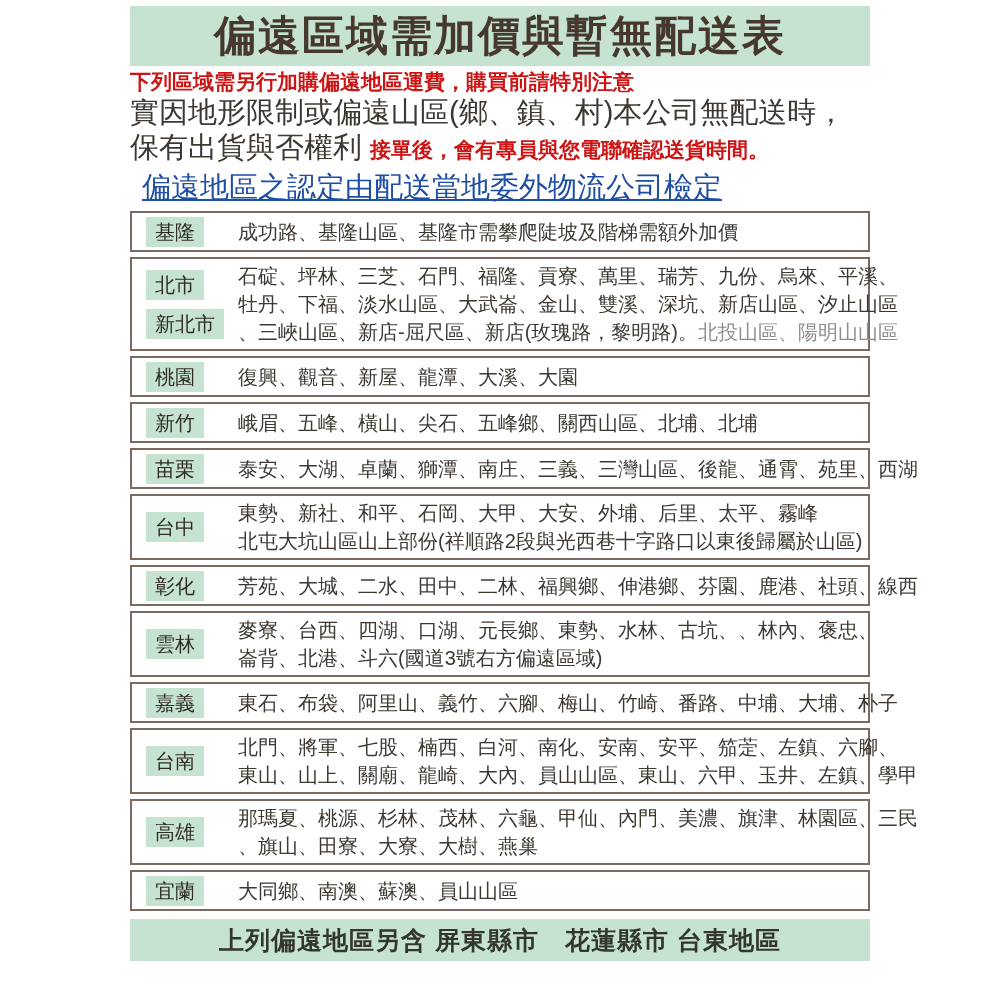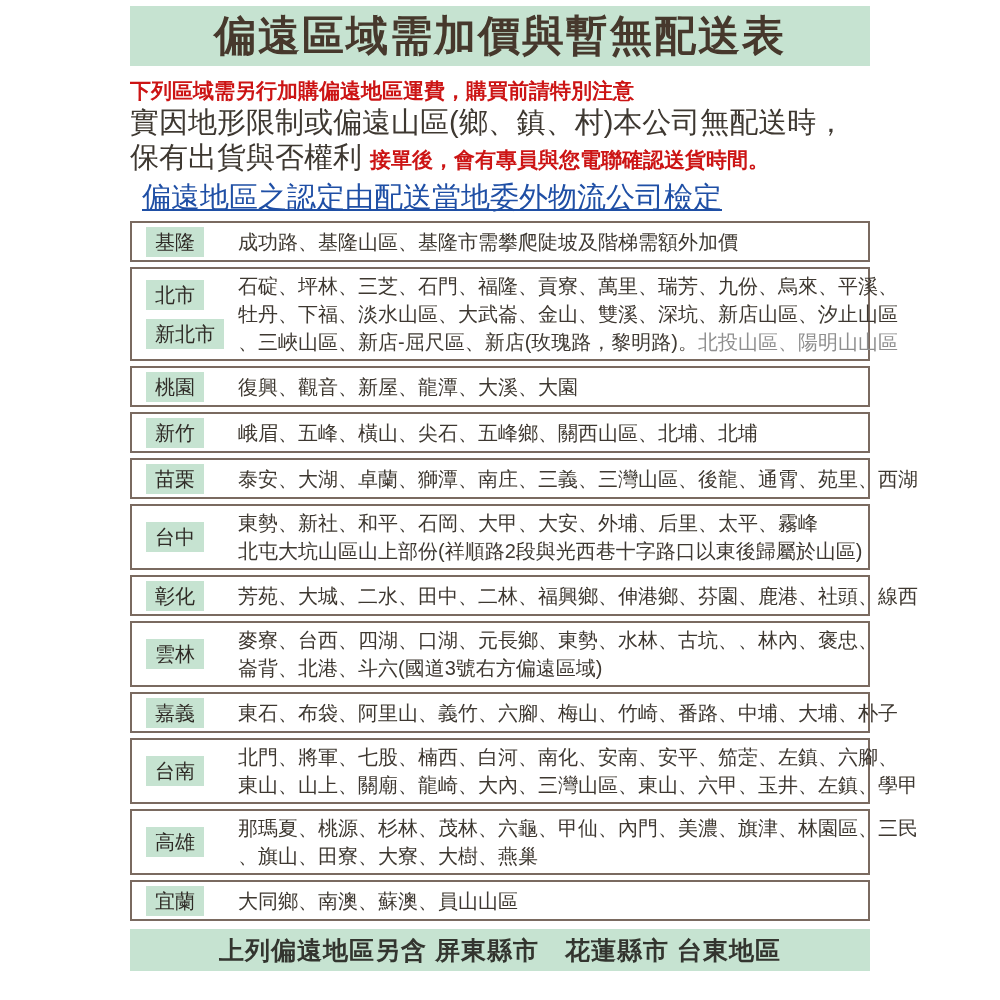--- a/index.html
+++ b/index.html
@@ -21,22 +21,22 @@
 
   .title-strip{
     background:var(--green);
     height:60px;
     display:flex;align-items:center;justify-content:center;
     font-size:42px;font-weight:bold;color:var(--title);
     letter-spacing:2px;
   }
   .red-note{
     color:var(--red);font-weight:bold;font-size:21px;
-    font-family:Liberation Serif, serif;
-    margin:13px 0 1px 0;line-height:25px;
+    font-family:Liberation Sans, sans-serif;
+    margin:3px 0 1px 0;line-height:25px;
   }
   .main-note{
     font-size:29px;color:var(--text);line-height:35px;
     white-space:nowrap;
   }
   .main-note .red-inline{
     font-size:21px;color:var(--red);font-weight:bold;
     font-family:"Liberation Serif","DejaVu Serif",serif;
   }
   .blue-note{
@@ -187,21 +187,21 @@
           <div class="line"><span>東石、布袋、阿里山、義竹、六腳、梅山、竹崎、番路、中埔、大埔、朴子</span></div>
         </div>
   </div>
 
   <div class="row">
     <div class="labels">
           <span class="label-box">台南</span>
         </div>
     <div class="content">
           <div class="line"><span>北門、將軍、七股、楠西、白河、南化、安南、安平、笳萣、左鎮、六腳、</span></div>
-          <div class="line"><span>東山、山上、關廟、龍崎、大內、三灣山區、東山、六甲、玉井、左鎮、學甲</span></div>
+          <div class="line"><span>東山、山上、關廟、龍崎、大內、員山山區、東山、六甲、玉井、左鎮、學甲</span></div>
         </div>
   </div>
 
   <div class="row">
     <div class="labels">
           <span class="label-box">高雄</span>
         </div>
     <div class="content">
           <div class="line"><span>那瑪夏、桃源、杉林、茂林、六龜、甲仙、內門、美濃、旗津、林園區、三民</span></div>
           <div class="line"><span>、旗山、田寮、大寮、大樹、燕巢</span></div>

